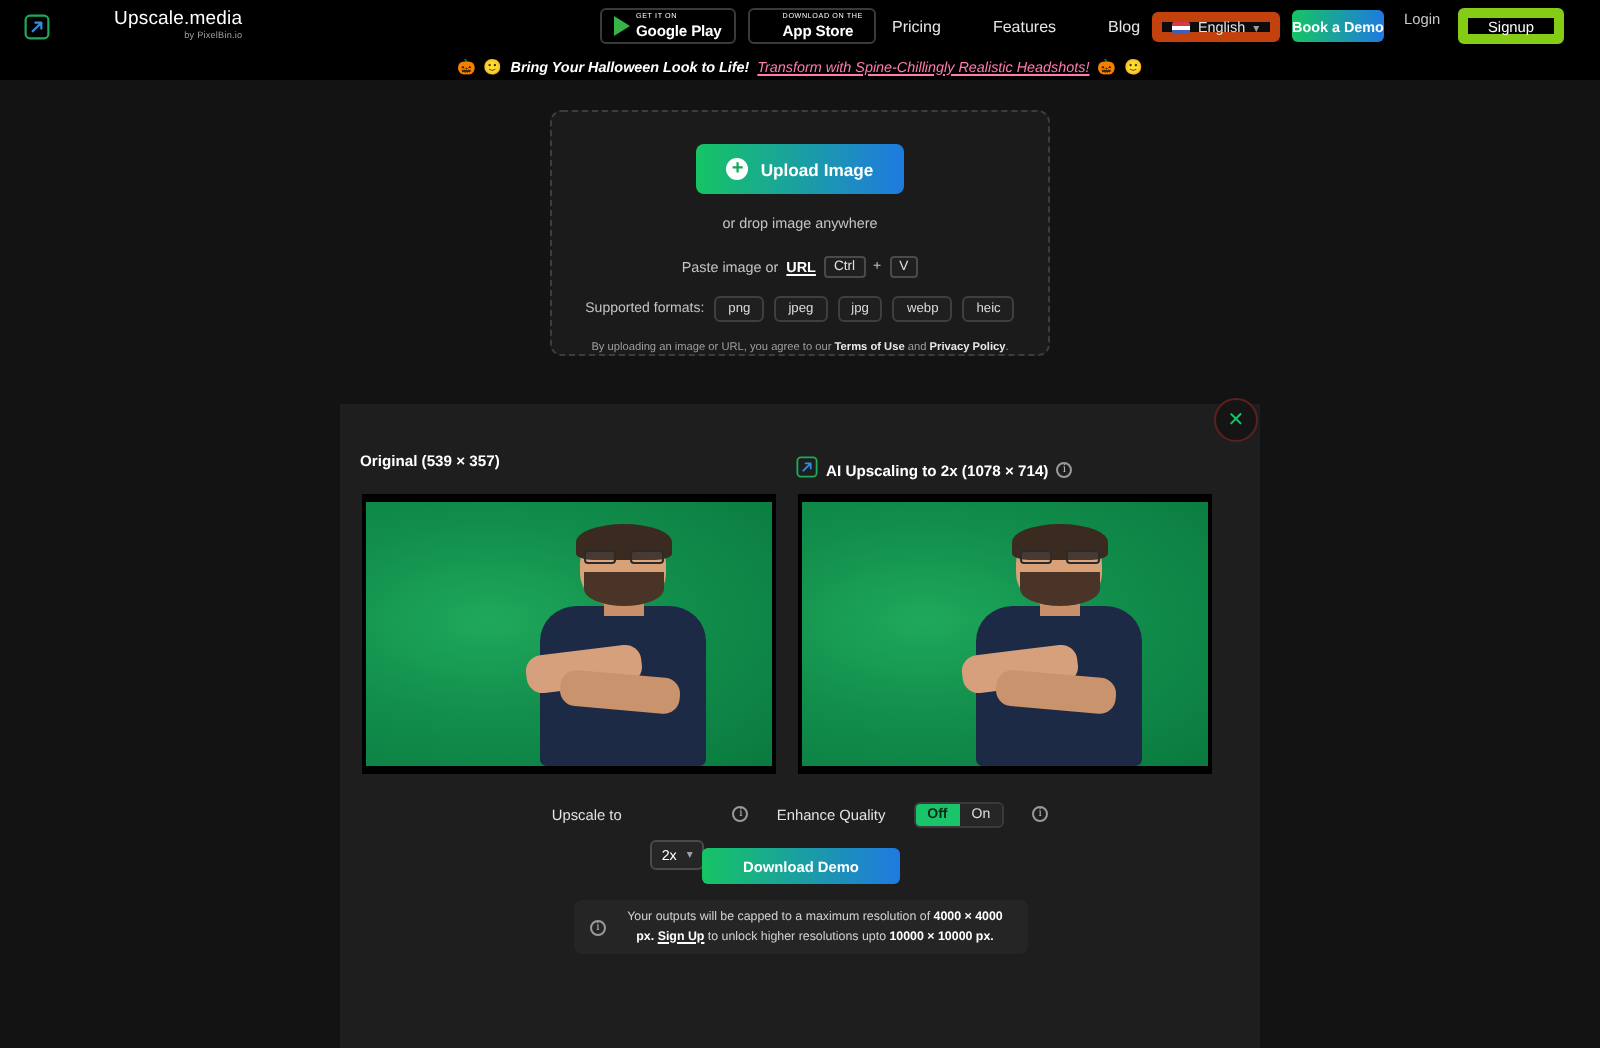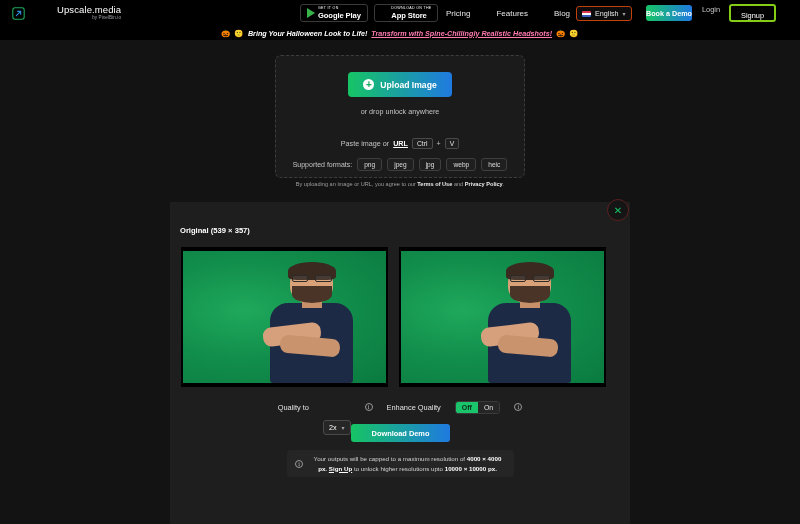--- a/index.html
+++ b/index.html
@@ -37,51 +37,51 @@
     width: 0; height: 0; border-left: 8px solid #37b34a;
     border-top: 5px solid transparent; border-bottom: 5px solid transparent;
   }
 
   .nav-links { position: absolute; left: 446px; top: 0; height: 26px; display: flex; align-items: center; gap: 26px; }
   .nav-link { font-size: 8px; color: #e6e6e6; cursor: pointer; }
 
   .lang-select {
     position: absolute; left: 576px; top: 6px; height: 15px;
     display: flex; align-items: center; gap: 4px;
-    border: 1px solid #c2410c; border-radius: 3px; padding: 0 5px; background: #0c0c0c; cursor: pointer;
+    border: 5px solid #c2410c; border-radius: 3px; padding: 0 5px; background: #0c0c0c; cursor: pointer;
   }
   .flag { width: 9px; height: 6px; background: linear-gradient(#d63a4e 0 33%, #fff 33% 66%, #3b5fc0 66% 100%); border-radius: 1px;}
   .lang-label { font-size: 7.2px; color: #e6e6e6; }
   .chev { font-size: 6px; color: #9aa0a6; }
 
   .btn-demo {
     position: absolute; left: 646px; top: 5px; height: 16px;
     display: flex; align-items: center; padding: 0 0; border-radius: 3px;
     background: linear-gradient(90deg,#16c464,#1f7ae0);
     font-size: 7.2px; color: #fff; font-weight: 700; cursor: pointer;
   }
   .btn-login {
     position: absolute; left: 702px; top: 5px; height: 16px; display: flex; 
     font-size: 7.4px; color: #c8c8c8; cursor: pointer;
   }
   .btn-signup {
     position: absolute; left: 729px; top: 4px; height: 18px;
-    display: flex; align-items: flex-end; padding: 0 10px; border-radius: 3px;
-    border: 2px solid #84cc16; font-size: 7.4px; color: #fff; cursor: pointer;
+    display: flex; align-items: flex-start; padding: 0 10px; border-radius: 3px;
+    border: 5px solid #84cc16; font-size: 7.4px; color: #fff; cursor: pointer;
   }
 
   
   .promo {
     position: absolute; left: 0; top: 26px; width: 800px; height: 14px;
     background: #000; display: flex; align-items: center; justify-content: center; gap: 4px;
   }
   .promo-emoji { font-size: 7.5px; }
   .promo-text { font-size: 7.2px; color: #fff; font-weight: 700; font-style: italic; }
   .promo-link {
-    font-size: 7.2px; color: #ff7bb0; font-weight: 700; font-style: italic;
+    font-size: 7.2px; color: #ff7bb0; font-weight: 400; font-style: italic;
     text-decoration: underline; cursor: pointer;
   }
 
   
   .upload-card {
     position: absolute; left: 275px; top: 55px; width: 250px; height: 123px;
     background: #1b1b1b; border: 1px dashed #3d3d3d; border-radius: 6px;
     display: flex; flex-direction: column; align-items: center; padding-top: 16px;
   }
   .btn-upload {
@@ -89,21 +89,21 @@
     background: linear-gradient(90deg,#16c464,#1f7ae0);
     border-radius: 4px; padding: 7px 15px; cursor: pointer;
   }
   .upload-plus {
     width: 11px; height: 11px; border-radius: 50%; background: #fff;
     display: flex; align-items: center; justify-content: center;
     color: #16a85a; font-size: 10px; font-weight: 700; line-height: 1;
   }
   .btn-upload-label { font-size: 8.6px; color: #fff; font-weight: 700; }
   .drop-text { font-size: 7.2px; color: #c4c4c4; margin-top: 10px; }
-  .paste-row { display: flex; align-items: center; gap: 4px; margin-top: 22px; }
+  .paste-row { display: flex; align-items: center; gap: 4px; margin-top: 12px; }
   .paste-text { font-size: 7.2px; color: #c4c4c4; }
   .paste-url { font-size: 7.2px; color: #fff; font-weight: 700; text-decoration: underline; cursor: pointer; }
   .key {
     border: 1px solid #4a4a4a; border-radius: 2px; padding: 1px 4px;
     font-size: 6.8px; color: #e2e2e2; background: #1f1f1f;
   }
   .plus-sign { font-size: 7px; color: #c4c4c4; }
   .formats-row { display: flex; align-items: center; gap: 5px; margin-top: 9px; }
   .formats-label { font-size: 7px; color: #c4c4c4; }
   .chip {
@@ -252,21 +252,21 @@
     <span class="promo-link">Transform with Spine-Chillingly Realistic Headshots!</span>
     <span class="promo-emoji">🎃</span>
     <span class="promo-emoji">🙂</span>
   </div>
 
   <div class="upload-card">
     <div class="btn-upload">
       <span class="upload-plus">+</span>
       <span class="btn-upload-label">Upload Image</span>
     </div>
-    <div class="drop-text">or drop unlock anywhere</div>
+    <div class="drop-text">or drop image anywhere</div>
     <div class="paste-row">
       <span class="paste-text">Paste image or</span>
       <span class="paste-url">URL</span>
       <span class="key">Ctrl</span>
       <span class="plus-sign">+</span>
       <span class="key">V</span>
     </div>
     <div class="formats-row">
       <span class="formats-label">Supported formats:</span>
       <span class="chip">png</span>
@@ -279,20 +279,30 @@
       <span>By uploading an image or URL, you agree to our </span><b>Terms of Use</b><span> and </span><b>Privacy Policy</b><span>.</span>
     </div>
   </div>
 
   <div class="close-btn">✕</div>
 
   <div class="result-panel">
 
     <div class="compare-head">
       <span class="head-original">Original (539 × 357)</span>
+      <span class="head-upscaled">
+        <span>
+          <svg width="11" height="11" viewBox="0 0 24 24">
+            <rect x="1.5" y="1.5" width="21" height="21" rx="4" fill="none" stroke="#1fa95c" stroke-width="2"></rect>
+            <path d="M8 16 L16 8 M10.5 8 L16 8 L16 13.5" fill="none" stroke="#2f8fe0" stroke-width="2" stroke-linecap="round" stroke-linejoin="round"></path>
+          </svg>
+        </span>
+        <span class="txt">AI Upscaling to 2x (1078 × 714)</span>
+        <span class="info-i">i</span>
+      </span>
     </div>
 
     <div class="thumb left">
       <div class="photo">
         <div class="man">
           <div class="torso"></div>
           <div class="arm-l"></div>
           <div class="arm-r"></div>
           <div class="neck"></div>
           <div class="head"></div>
@@ -318,21 +328,21 @@
           <div class="glasses">
               <span class="lens l"></span>
               <span class="lens r"></span>
             </div>
           <div class="beard"></div>
         </div>
       </div>
     </div>
 
     <div class="controls-row">
-      <span class="ctl-label">Quality to</span>
+      <span class="ctl-label">Upscale to</span>
       <span class="select">
         <span class="val">2x</span>
         <span class="chev">▾</span>
       </span>
       <span class="info-i">i</span>
       <span class="ctl-label">Enhance Quality</span>
       <span class="toggle">
         <span class="opt active">Off</span>
         <span class="opt inactive">On</span>
       </span>

